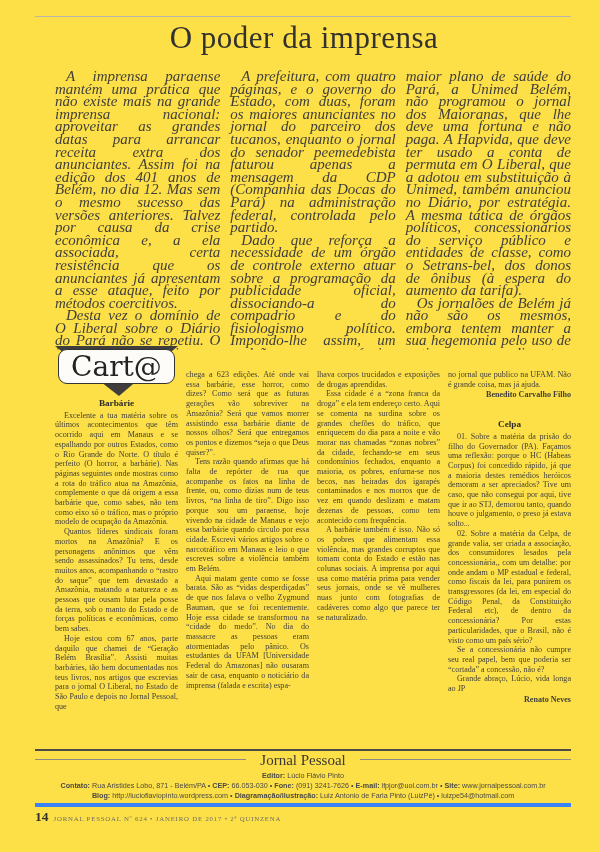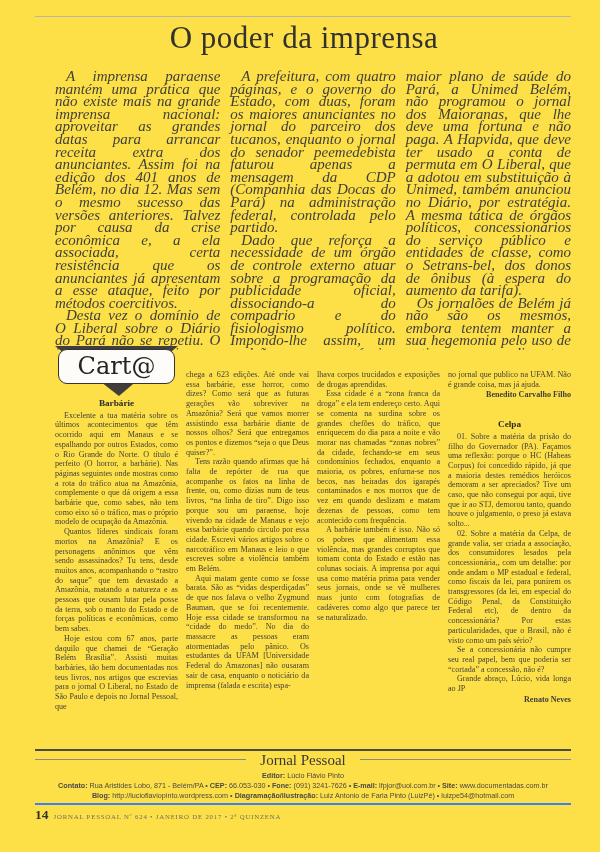--- a/index.html
+++ b/index.html
@@ -23,33 +23,33 @@
   .lcol p.cont{text-indent:0;}
   .lheading{margin:3px 0 2px;font-size:9.2px;font-weight:bold;text-align:center;color:#2d2b28;}
   .lheading.sp{margin-top:20px;}
   p.sig{text-indent:0;font-weight:bold;text-align:right;margin:1px 0 2px;}
   
   .logo{position:relative;width:100%;height:50px;margin-bottom:2px;}
   .tri{position:absolute;left:0;top:0;width:100%;height:100%;background:#403e3c;
        clip-path:polygon(0 0,100% 0,52% 100%);}
   .logobox{position:absolute;left:3px;right:3px;top:3px;height:33px;background:#fdfcf9;
            border:1px solid #343434;border-radius:9px;display:flex;align-items:center;
-           justify-content:center;font-size:24px;color:#232323;
+           justify-content:center;font-size:28px;color:#232323;
            font-family:"DejaVu Serif",serif;}
   
   .masthead{position:absolute;left:35px;top:749px;width:536px;}
   .fb-toprule{height:2px;background:#4d4b48;}
   .fb-titlerow{display:flex;align-items:center;height:19px;}
   .fb-sideline{flex:1;height:1px;background:#8d8a85;margin-bottom:3px;}
   .fb-title{padding:0 14px;font-size:15px;color:#3b3936;line-height:1;}
   .fb-small{font-family:"Liberation Sans",sans-serif;font-size:7.2px;color:#4a4846;
             text-align:center;line-height:9px;margin-top:1px;}
   .fb-small .b{font-weight:bold;}
   
-  .pagebar{position:absolute;left:35px;top:803px;width:536px;border-top:2px solid #3b82f6;
+  .pagebar{position:absolute;left:35px;top:803px;width:536px;border-top:4px solid #3b82f6;
            padding-top:2px;display:flex;align-items:baseline;gap:5px;}
   .pnum{font-size:13.5px;font-weight:bold;color:#33312e;}
   .pissue{font-size:6.8px;letter-spacing:.8px;color:#6e6b66;}
 </style>
 </head>
 <body>
 
 <div class="page">
 
   <div class="toprule"></div>
@@ -108,21 +108,21 @@
     <div class="fb-toprule"></div>
     <div class="fb-titlerow">
       <span class="fb-sideline"></span>
       <span class="fb-title">Jornal Pessoal</span>
       <span class="fb-sideline"></span>
     </div>
     <div class="fb-small">
       <span class="b">Editor:</span><span> Lúcio Flávio Pinto</span>
     </div>
     <div class="fb-small">
-      <span class="b">Contato:</span><span> Rua Aristides Lobo, 871 - Belém/PA • </span><span class="b">CEP:</span><span> 66.053-030 • </span><span class="b">Fone:</span><span> (091) 3241-7626 • </span><span class="b">E-mail:</span><span> lfpjor@uol.com.br • </span><span class="b">Site:</span><span> www.documentadas.com.br</span>
+      <span class="b">Contato:</span><span> Rua Aristides Lobo, 871 - Belém/PA • </span><span class="b">CEP:</span><span> 66.053-030 • </span><span class="b">Fone:</span><span> (091) 3241-7626 • </span><span class="b">E-mail:</span><span> lfpjor@uol.com.br • </span><span class="b">Site:</span><span> www.jornalpessoal.com.br</span>
     </div>
     <div class="fb-small">
       <span class="b">Blog:</span><span> http://lucioflaviopinto.wordpress.com • </span><span class="b">Diagramação/ilustração:</span><span> Luiz Antonio de Faria Pinto (LuizPé) • luizpe54@hotmail.com</span>
     </div>
   </div>
 
   <div class="pagebar">
     <span class="pnum">14</span>
     <span class="pissue">JORNAL PESSOAL Nº 624 • JANEIRO DE 2017 • 2ª QUINZENA</span>
   </div>

